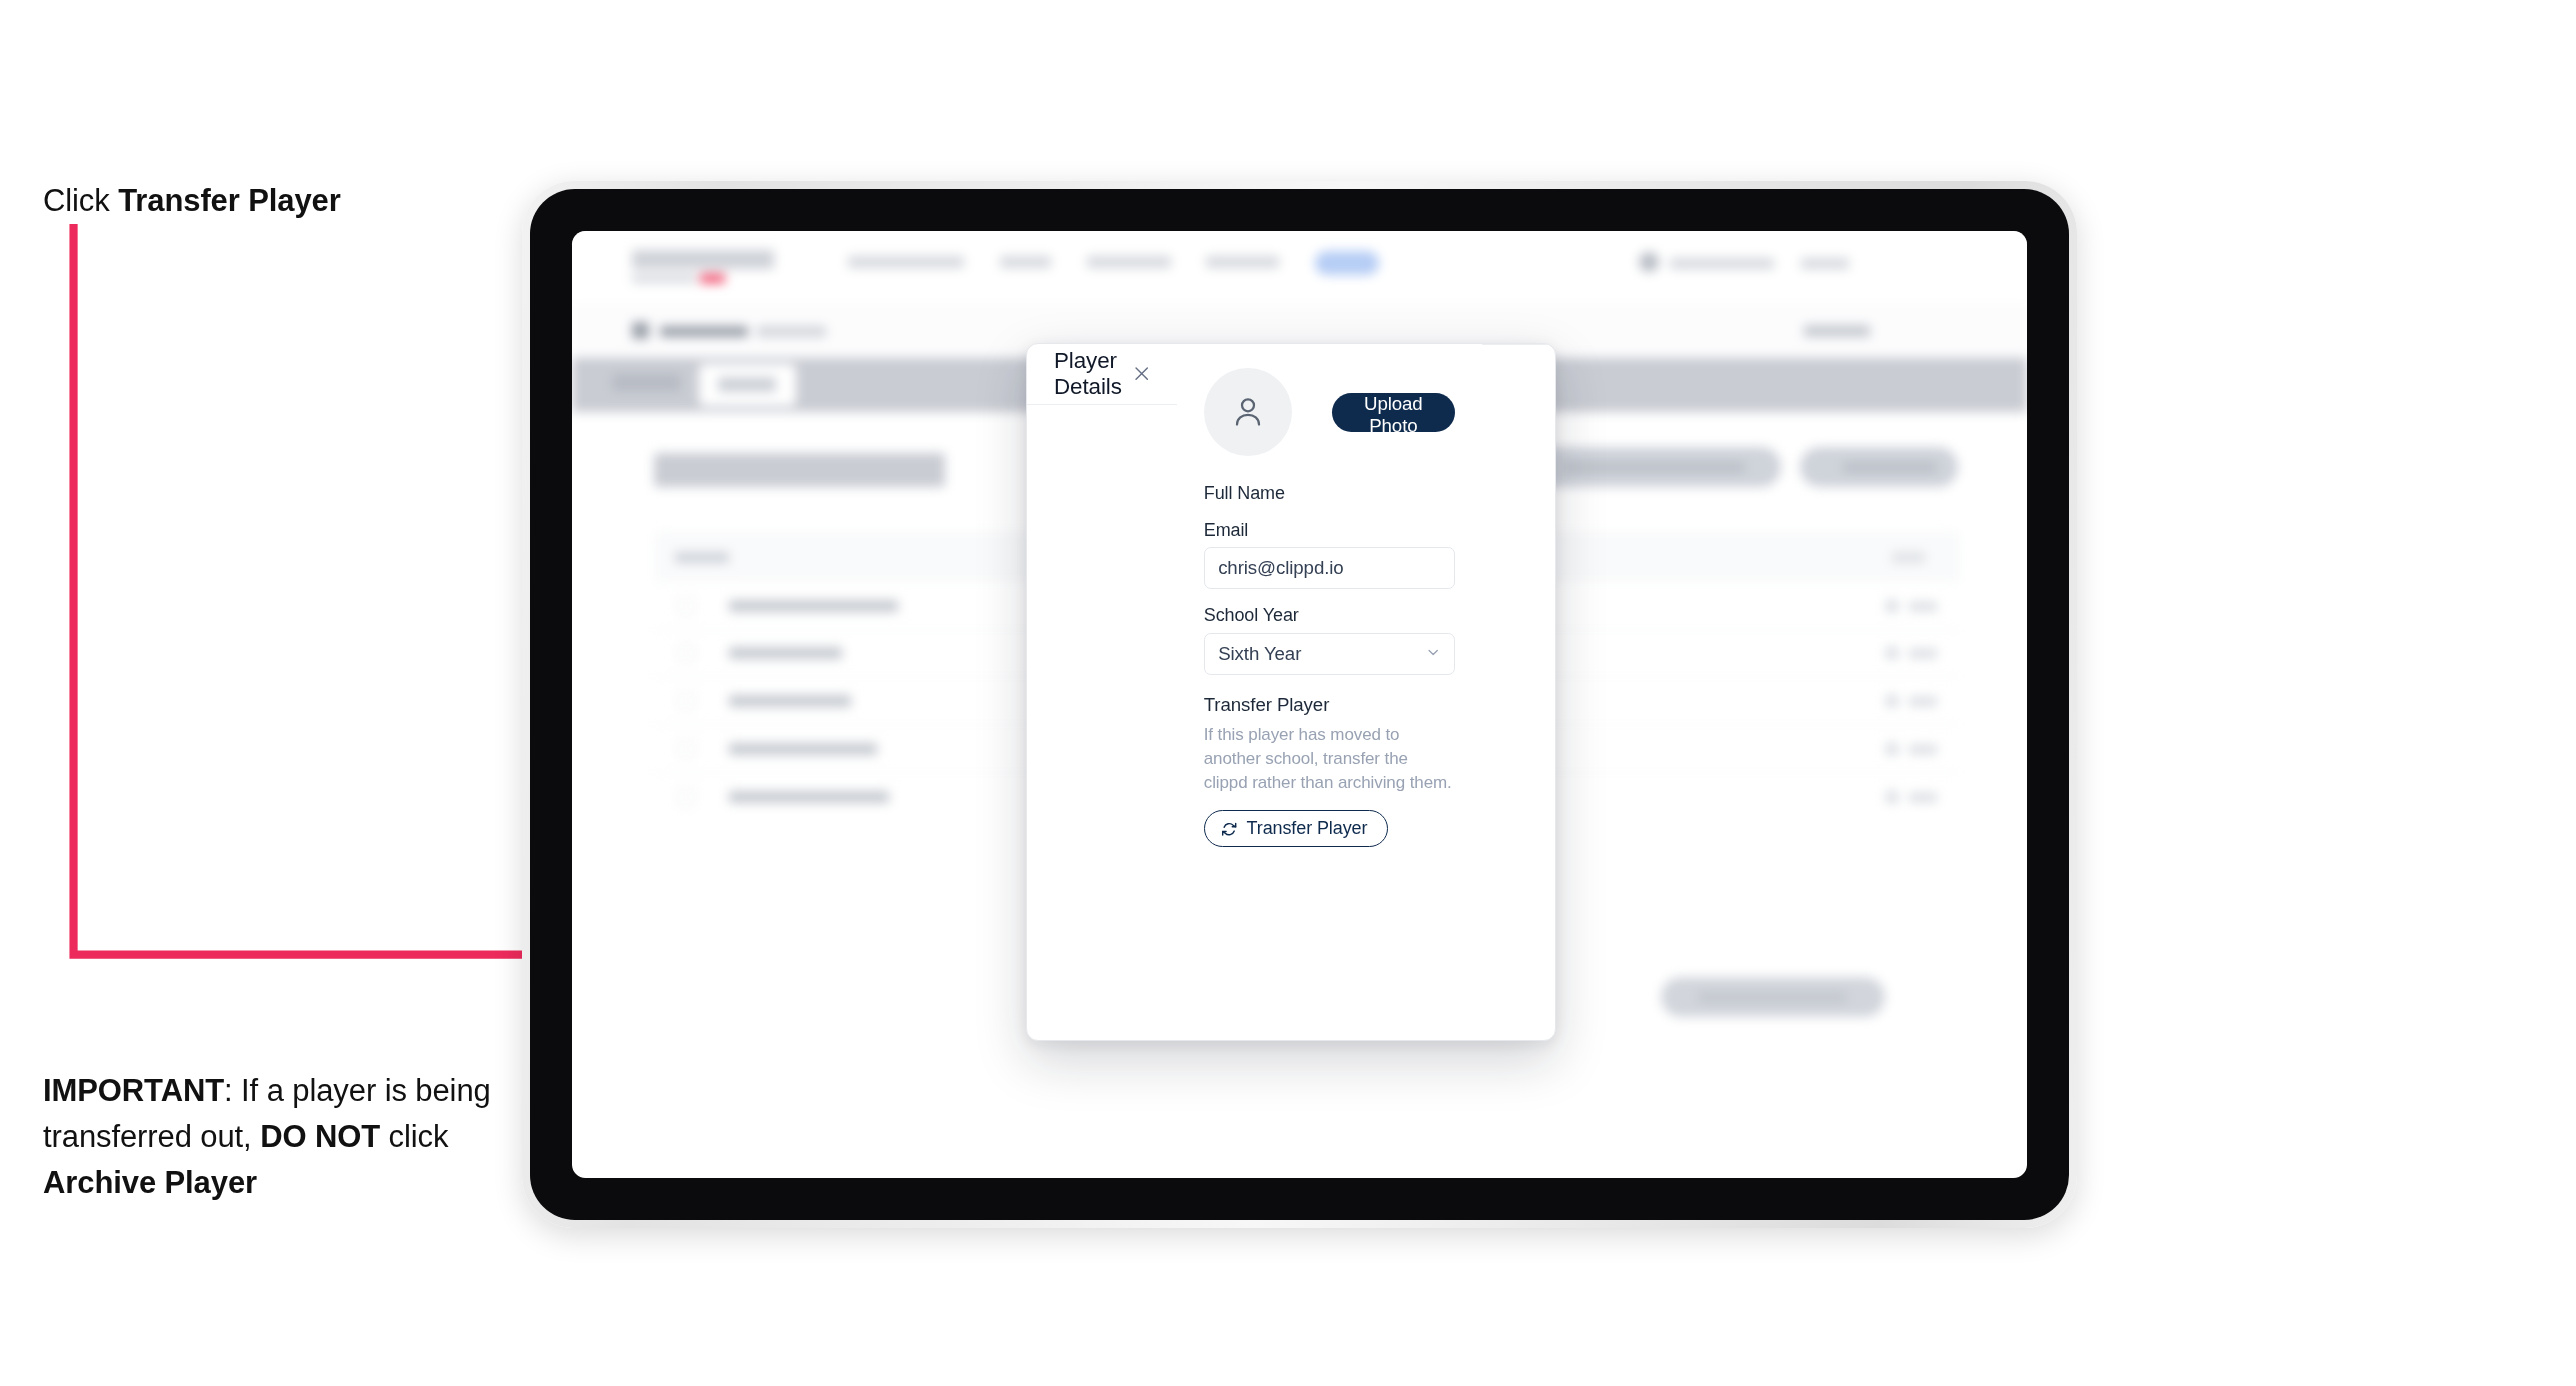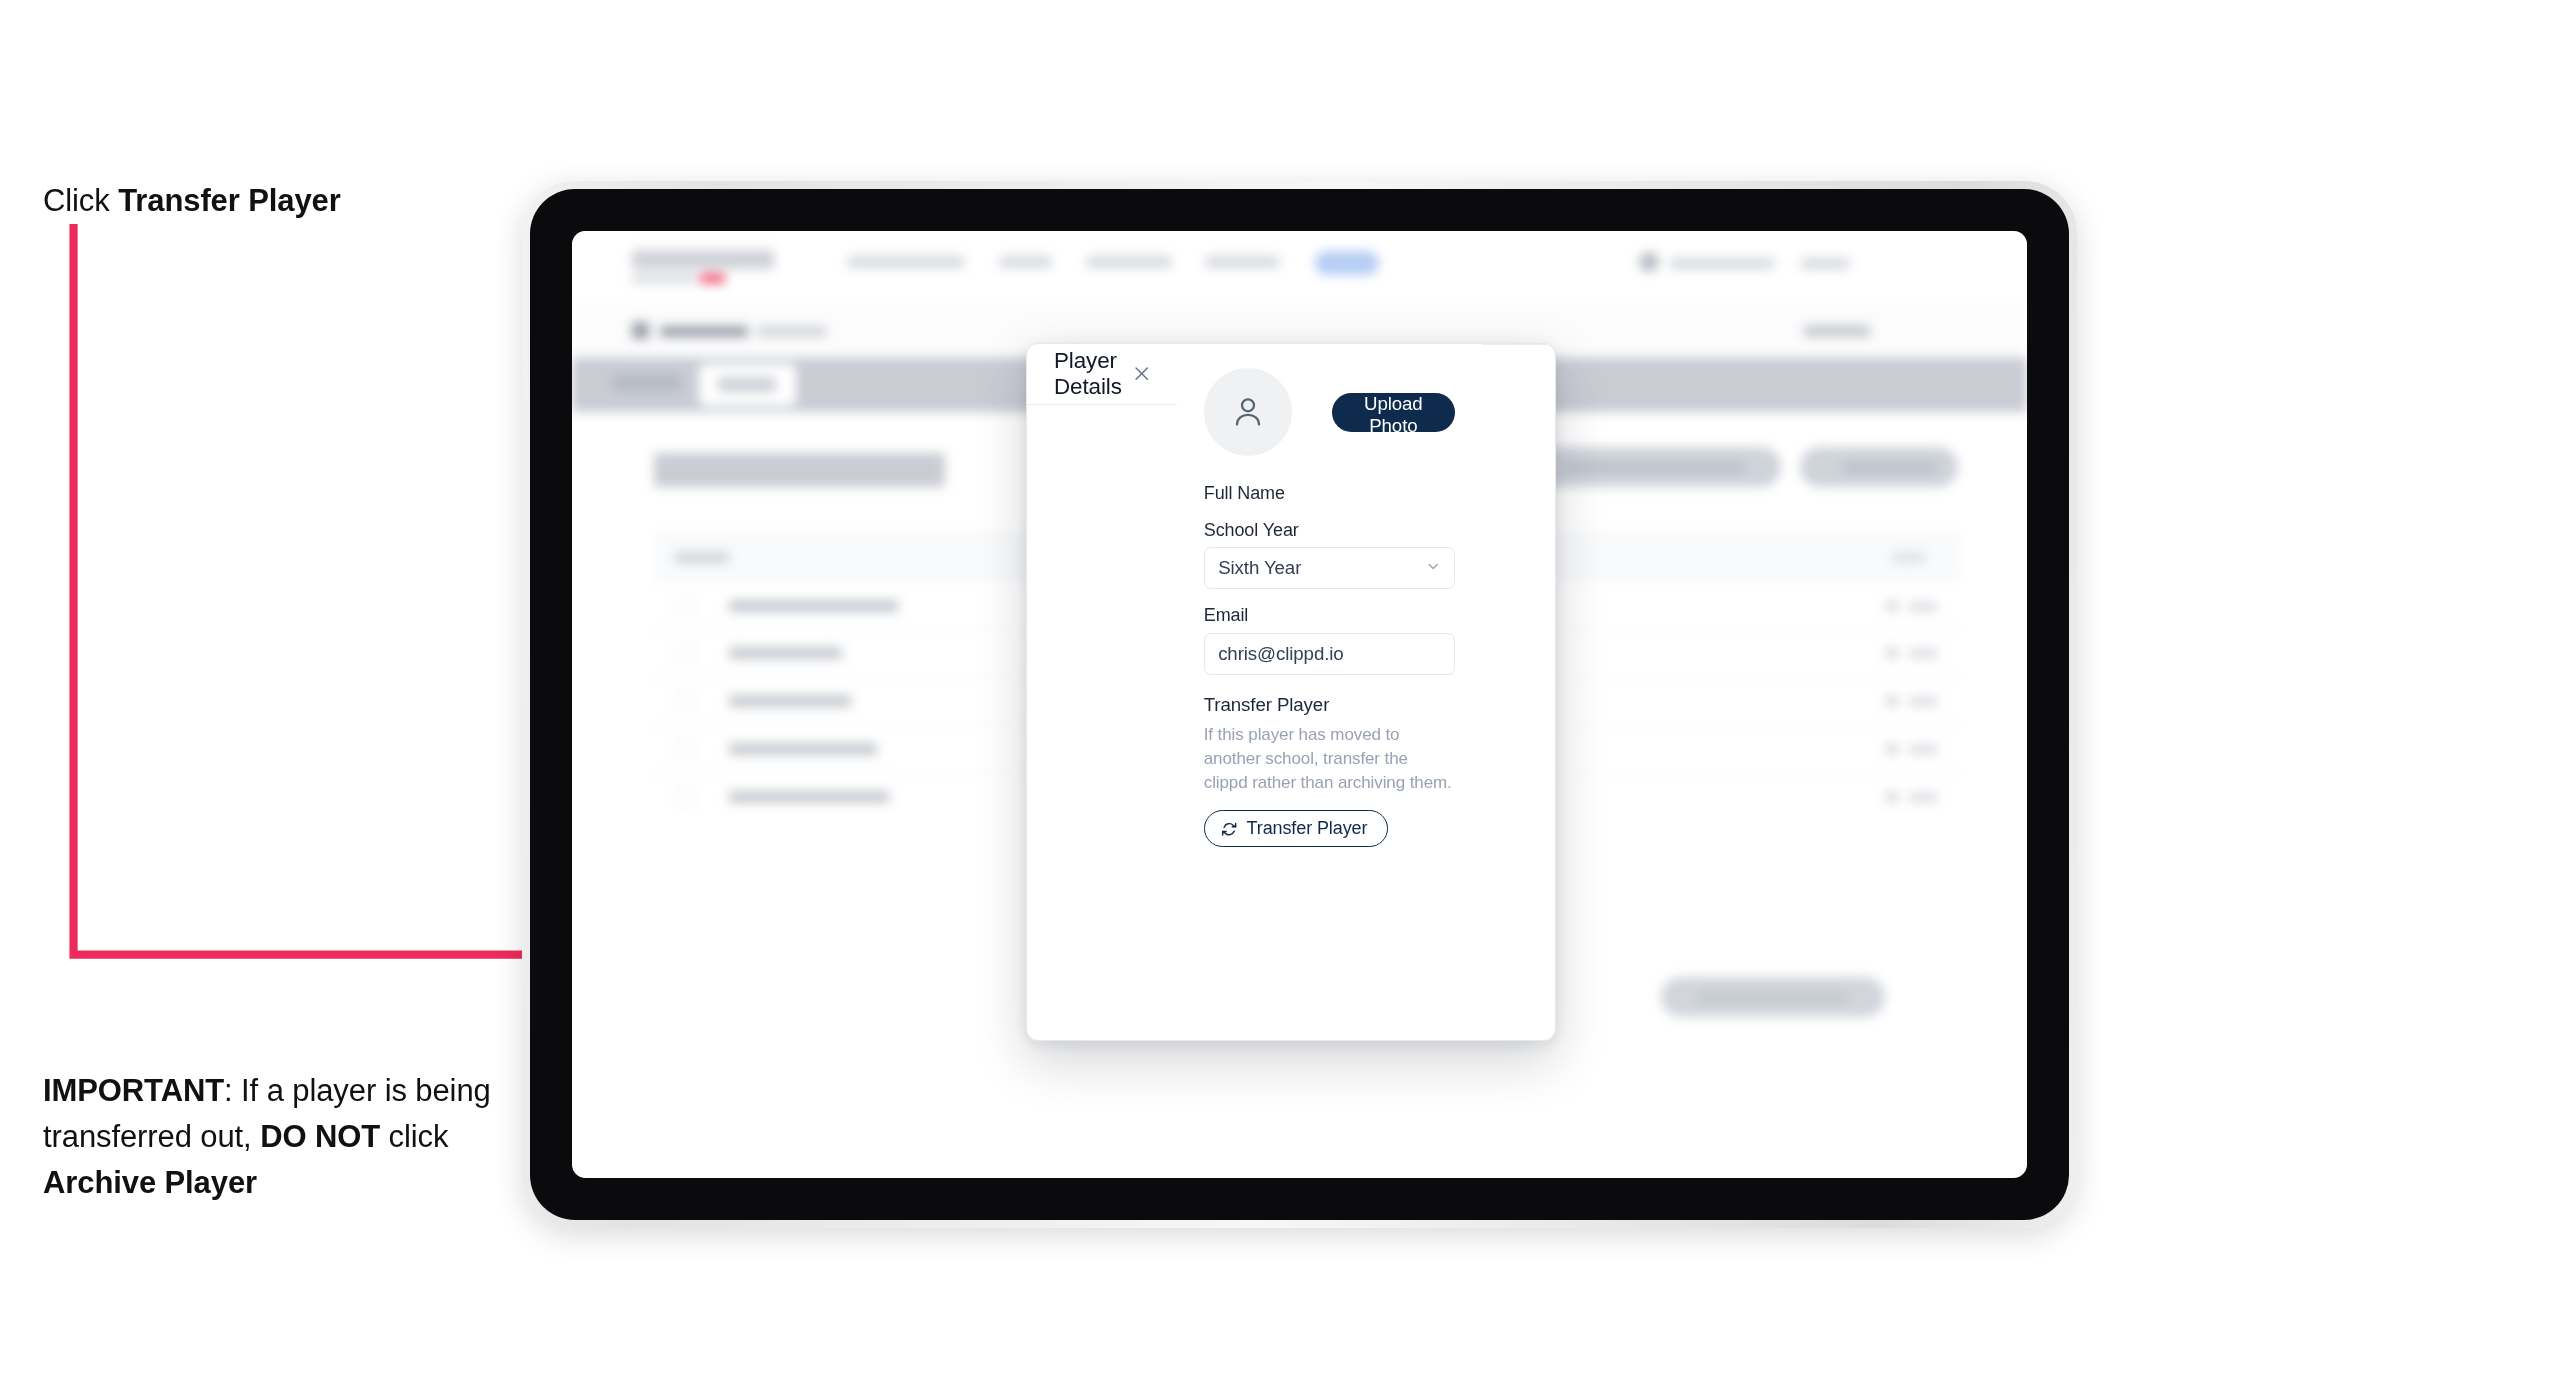--- a/index.html
+++ b/index.html
@@ -276,34 +276,34 @@
         </div>
         <button id="upload-photo-btn">Upload Photo</button>
       </div>
 
       <div class="field">
         <label class="field-label">Full Name</label>
       </div>
 
 
       <div class="field">
+        <label class="field-label">Email</label>
+        <input class="field-input" type="text" value="chris@clippd.io" style="">
+      </div>
+
+      <div class="field">
         <label class="field-label">School Year</label>
         <div class="select-wrap">
           <input class="field-input" type="text" readonly="" value="Sixth Year" style="">
           <span class="chev">
             <svg width="16.4" height="16.4" viewBox="0 0 24 24" fill="none" stroke="#98a2b3" stroke-width="1.9" stroke-linecap="round" stroke-linejoin="round">
               <polyline points="6 9 12 15 18 9"></polyline>
             </svg>
           </span>
         </div>
-      </div>
-
-      <div class="field">
-        <label class="field-label">Email</label>
-        <input class="field-input" type="text" value="chris@clippd.io" style="">
       </div>
 
       <div id="transfer-section">
         <div id="transfer-heading">Transfer Player</div>
         <div id="transfer-desc">If this player has moved to another school, transfer the clippd rather than archiving them.</div>
         <button id="transfer-btn">
           <span style="display:flex;">
             <svg width="16.4" height="16.4" viewBox="0 0 24 24" fill="none" stroke="#0e2a4d" stroke-width="2.1" stroke-linecap="round" stroke-linejoin="round">
               <polyline points="21.5 3.5 21.5 8.5 16.5 8.5"></polyline>
               <polyline points="2.5 20.5 2.5 15.5 7.5 15.5"></polyline>

